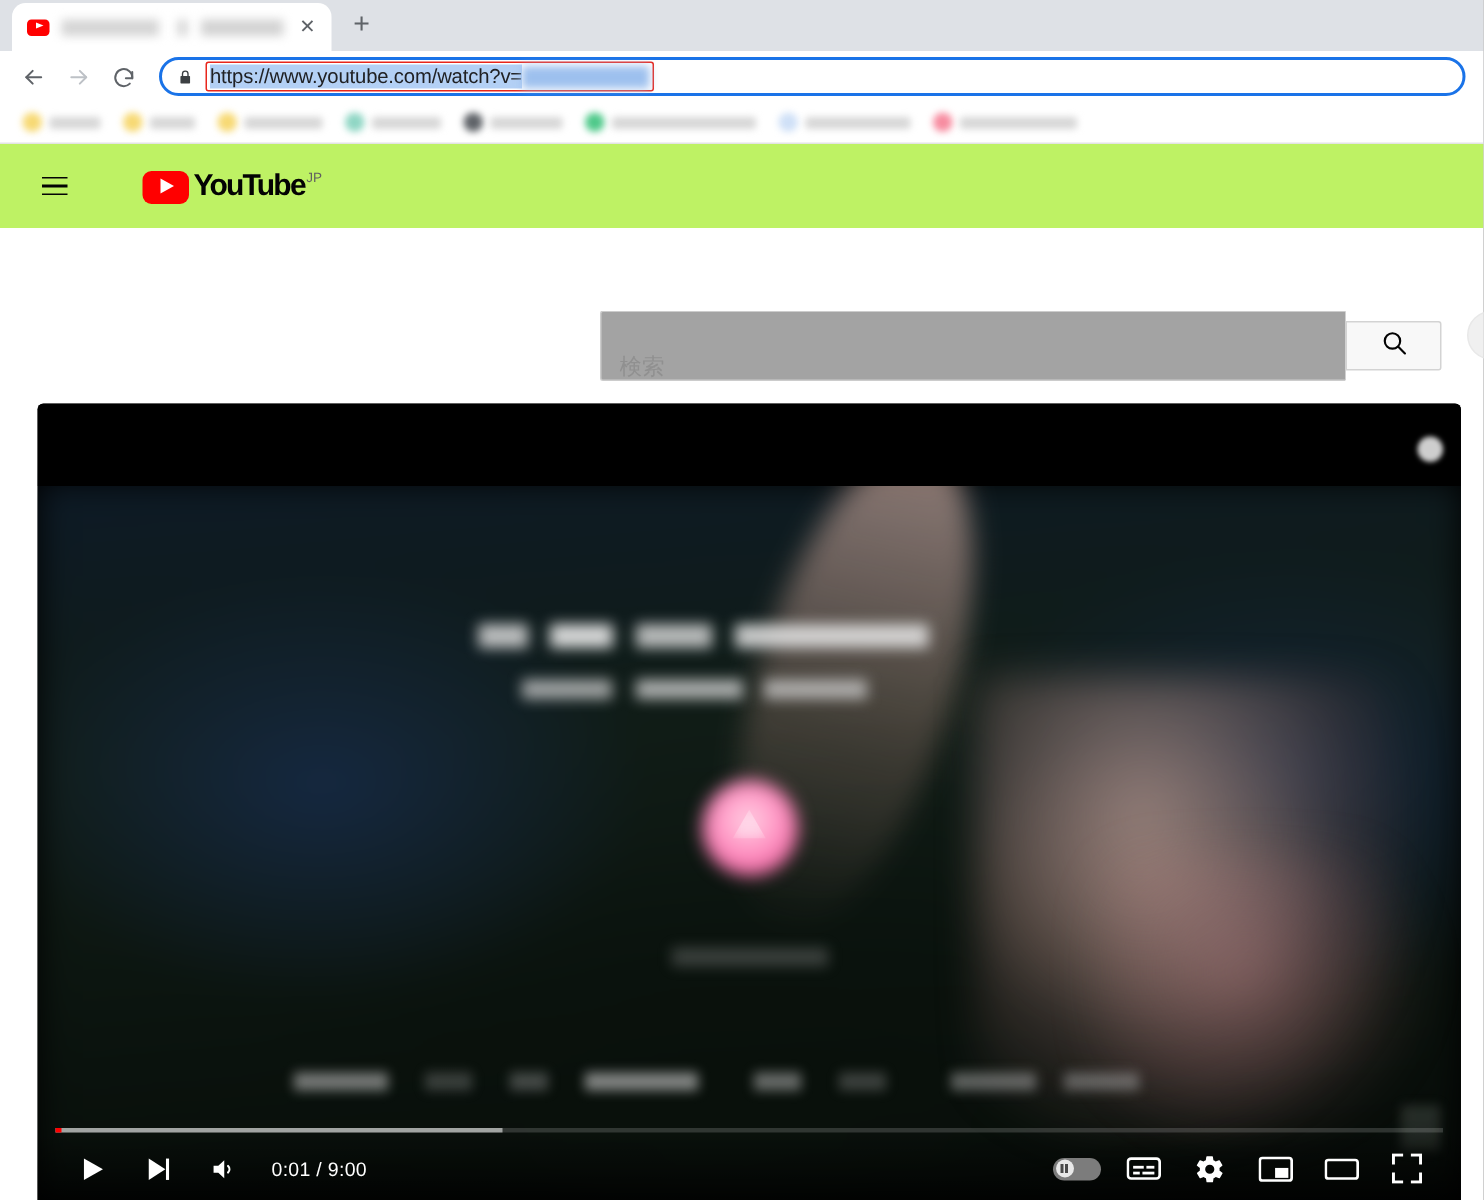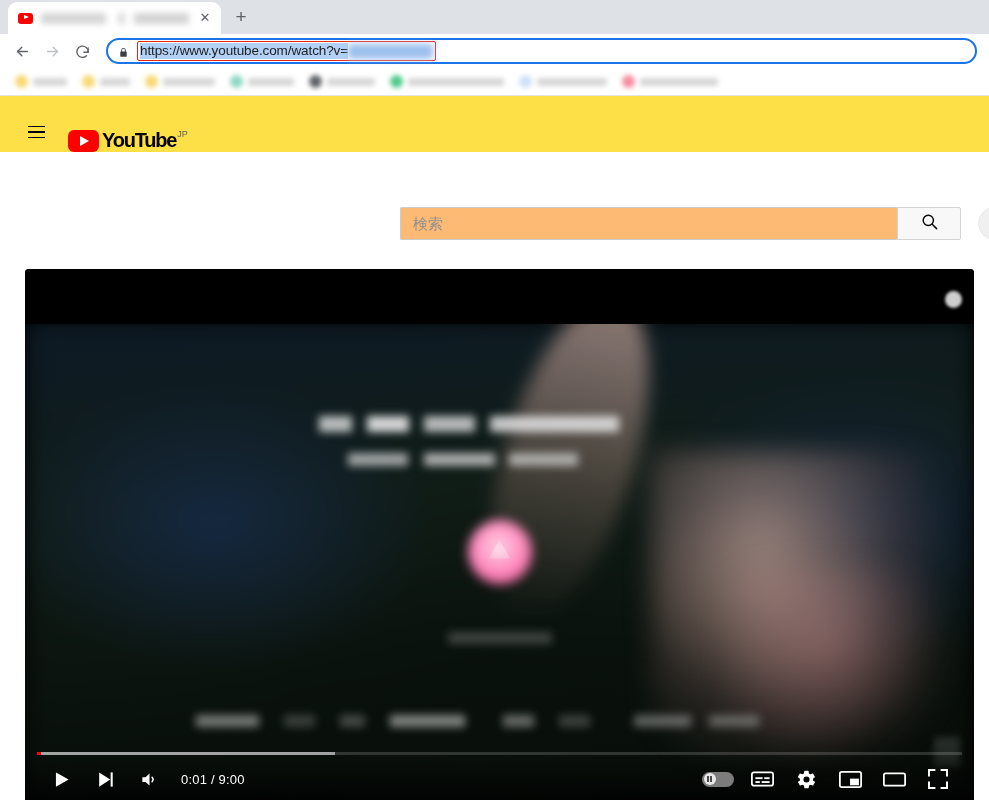--- a/index.html
+++ b/index.html
@@ -91,22 +91,22 @@
   .bm-ico { width:13px; height:13px; border-radius:50%; filter:blur(2.5px); flex:none; }
   .bm-label {
     height:8px; background:#d7d7d7; filter:blur(2.6px);
     border-radius:2px; font-size:0; color:transparent;
   }
 
   
   .yt-page { width:989px; height:708px; background:#ffffff; position:relative; }
 
   .yt-header {
-    height:56px; display:flex; align-items:flex-end; background:#fde047;
-    padding:0 16px; position:relative;
+    height:56px; display:flex; align-items:center; background:#bef264;
+    padding:0 16px; position:relative;gap:27px;
   }
   .hamburger {
     width:40px; height:40px; display:flex; flex-direction:column;
     justify-content:center; align-items:center; gap:4px; flex:none;
   }
   .hamburger span { display:block; width:17px; height:1.6px; background:#030303; }
   .yt-logo { display:flex; align-items:flex-start; margin-left:12px; flex:none; }
   .yt-logo-mark {
     width:31px; height:22px; background:#ff0000; border-radius:6px;
     position:relative; margin-top:1px;
@@ -125,24 +125,24 @@
   .yt-logo-cc {
     font-size:9px; color:#606060; margin-left:1px; margin-top:0px;
     line-height:10px;
   }
 
   .search-zone {
     position:absolute; left:400px; top:111px; display:flex;
     align-items:center;
   }
   .search-box {
-    width:497px; height:33px; border:1px solid #ccc;
+    width:497px; height:47px; border:1px solid #ccc;
     border-right:none; border-radius:2px 0 0 2px;
-    display:flex; align-items:center; padding:0 12px;
-    background:#fdba74;
+    display:flex; align-items:flex-end; padding:0 12px;
+    background:#a3a3a3;
   }
   .search-input {
     border:none; outline:none; width:100%; font-size:15px;
     color:#000; background:transparent;
     font-family:"Liberation Sans", sans-serif;
   }
   .search-input::placeholder { color:#909090; }
   .search-btn {
     width:64px; height:33px; background:#f8f8f8;
     border:1px solid #d3d3d3; border-radius:0 2px 2px 0;

